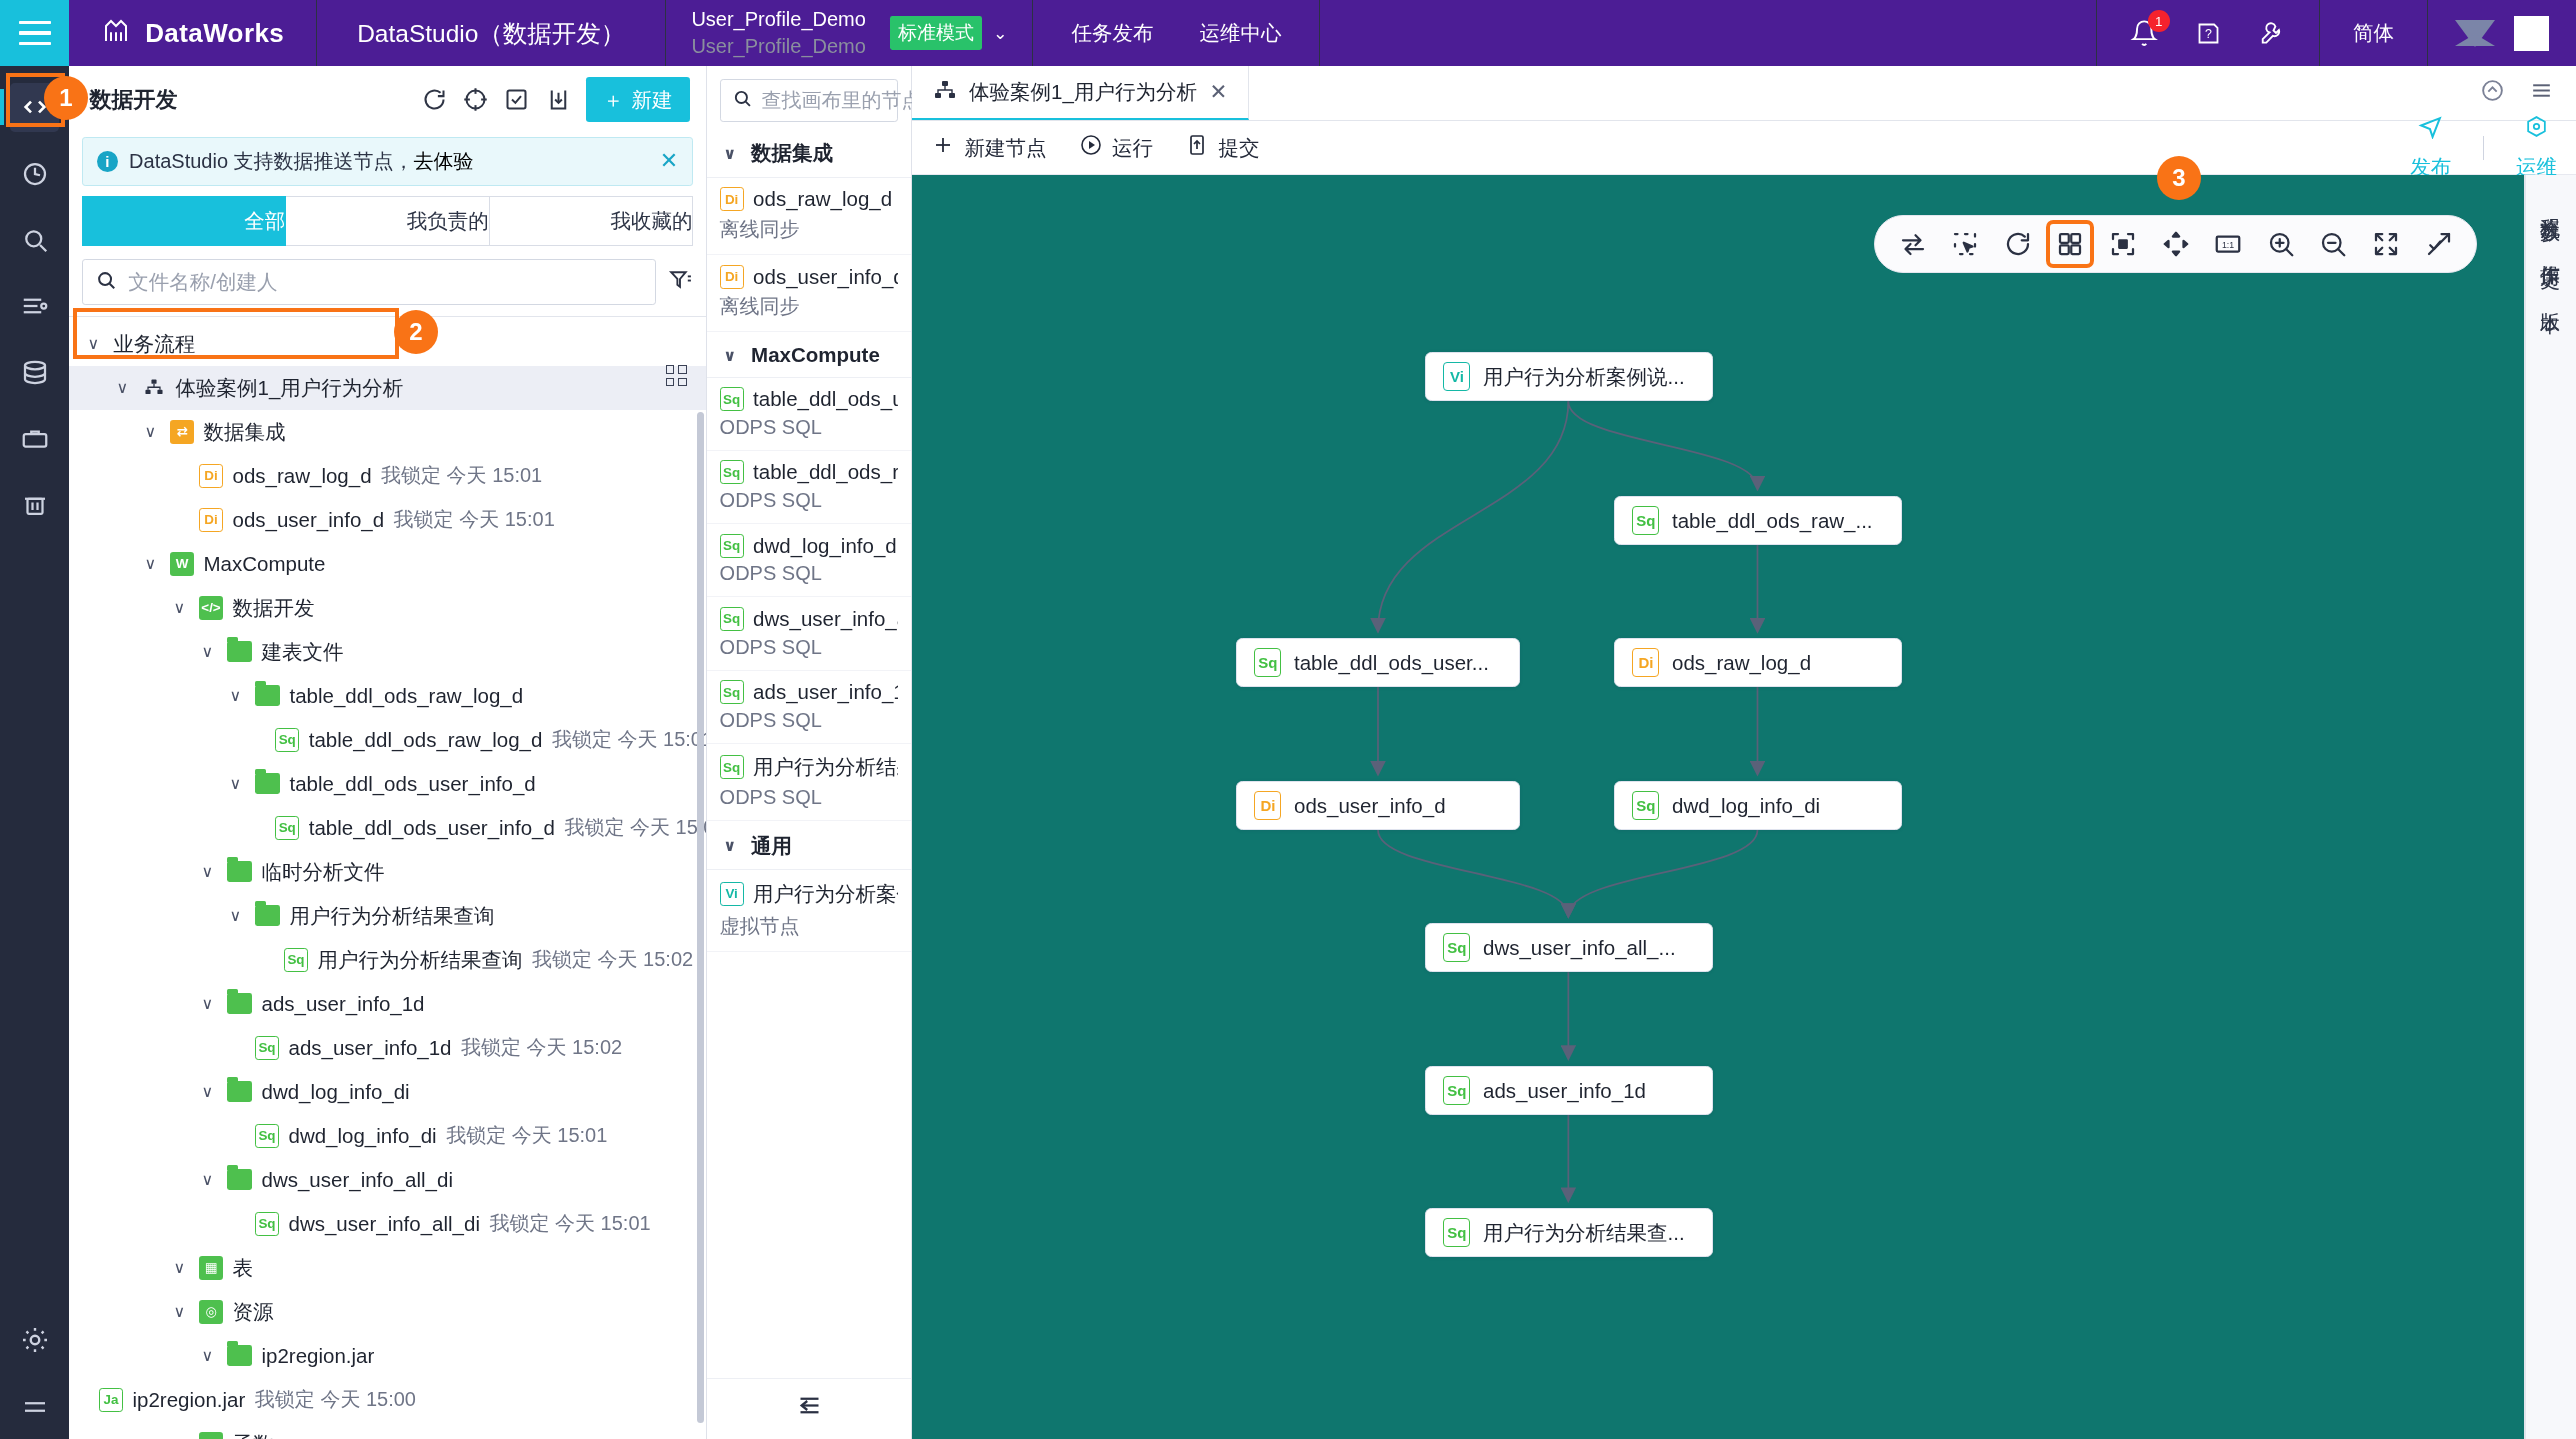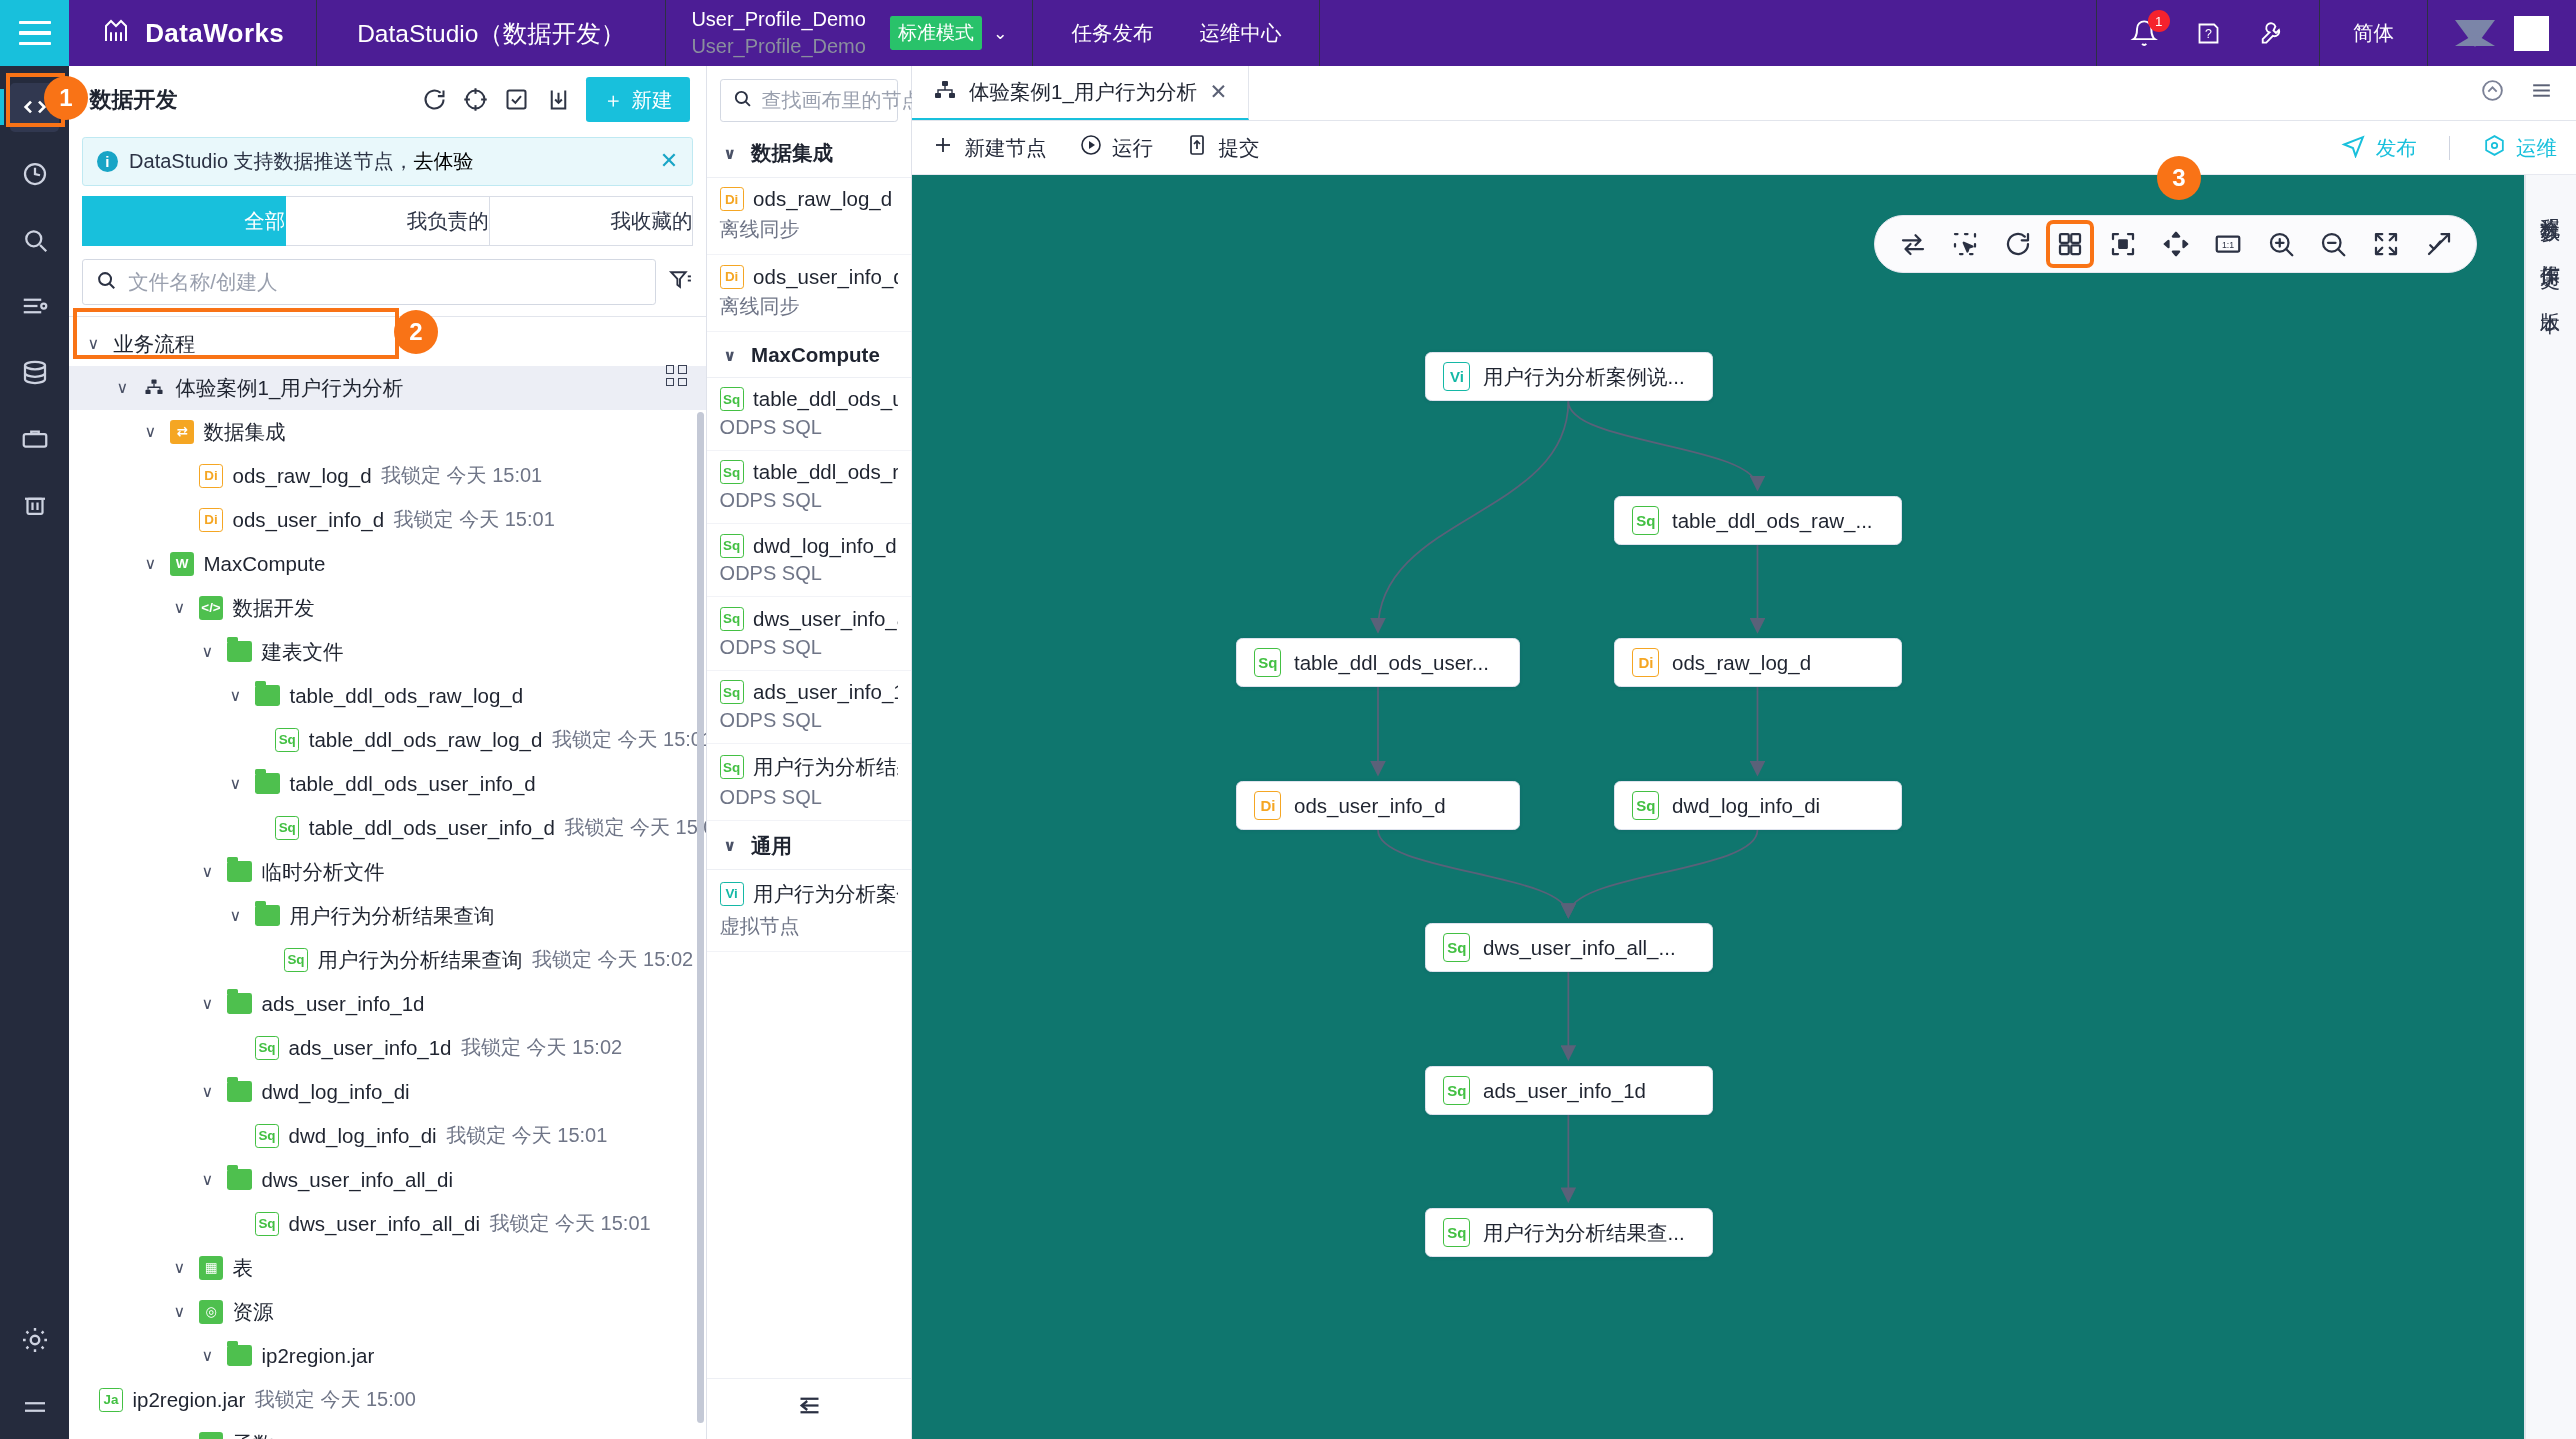--- a/index.html
+++ b/index.html
@@ -106,21 +106,21 @@
   .tabbar { height:55px; display:flex; align-items:stretch; border-bottom:0.8px solid #e2e5ec; background:#fff; }
   .etab { display:flex; align-items:center; gap:12.6px; padding:0 20.5px; font-size:20.5px; border-right:0.8px solid #e2e5ec;
           border-bottom:2.4px solid #18c0dc; }
   .etab .x { color:#5b6175; font-size:21.3px; }
   .tabbar-spacer { flex:1; border-bottom:0.8px solid transparent; }
   .tabbar-right { display:flex; align-items:center; gap:24px; padding:0 22px; }
 
   .etools { height:54px; display:flex; align-items:center; gap:32px; padding:0 19px; border-bottom:0.8px solid #e7e9f0; background:#fff; }
   .etool { display:flex; align-items:center; gap:9.5px; font-size:20.5px; color:#242a3a; }
   .etools-spacer { flex:1; }
-  .pub { display:flex; align-items:center; gap:9.5px; color:#18c0dc; font-size:20.5px; }
+  .pub { display:flex; align-items:center; gap:9.5px; color:#18c0dc; font-size:20.5px;flex-direction:column; }
   .vdiv { width:0.8px; height:24px; background:#cfd4e0; }
 
   .canvas-wrap { flex:1; display:flex; min-height:0; }
   .canvas { flex:1; position:relative; background:#0f766e; border-right:0.8px solid #e2e5ec; overflow:hidden; }
   .ctools { position:absolute; top:40px; right:47px; background:#fbfbfd; border:0.8px solid #e3e6ee; border-radius:30px;
             display:flex; align-items:center; gap:12.6px; padding:8px 17.4px; z-index:6; }
   .ctool { width:40px;height:40px; display:flex; align-items:center; justify-content:center; color:#2b3143; border-radius:3.2px; }
   .ctool.hl { outline:4px solid #f97316; }
   .node { position:absolute; background:#fff; border:0.8px solid #dfe3ee; border-radius:6.3px; height:49px;
           display:flex; align-items:center; gap:12.6px; padding:0 17.4px; font-size:20.5px; color:#1f2430;

